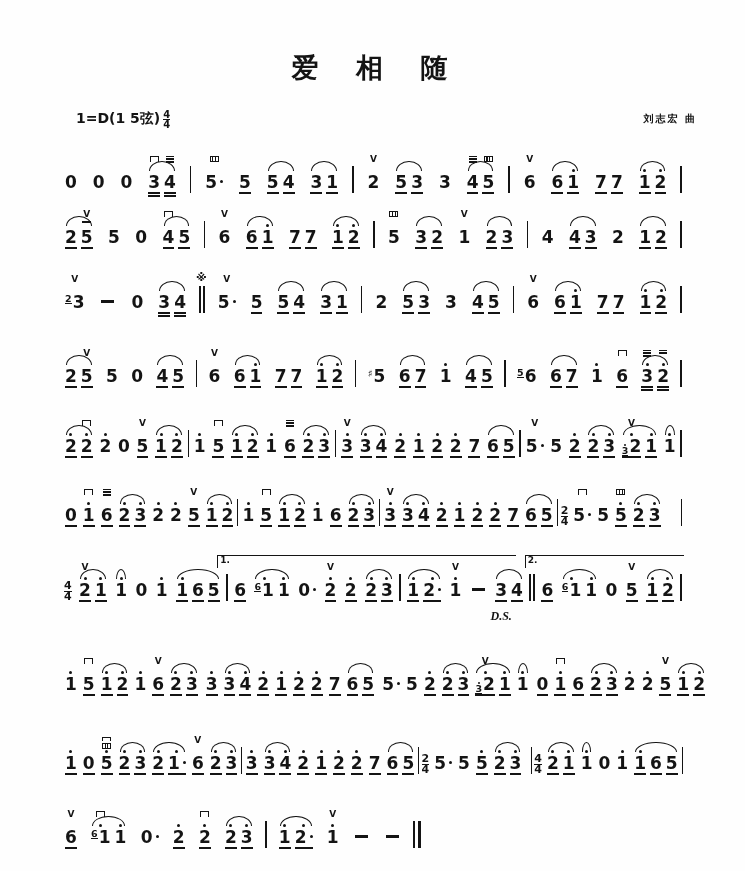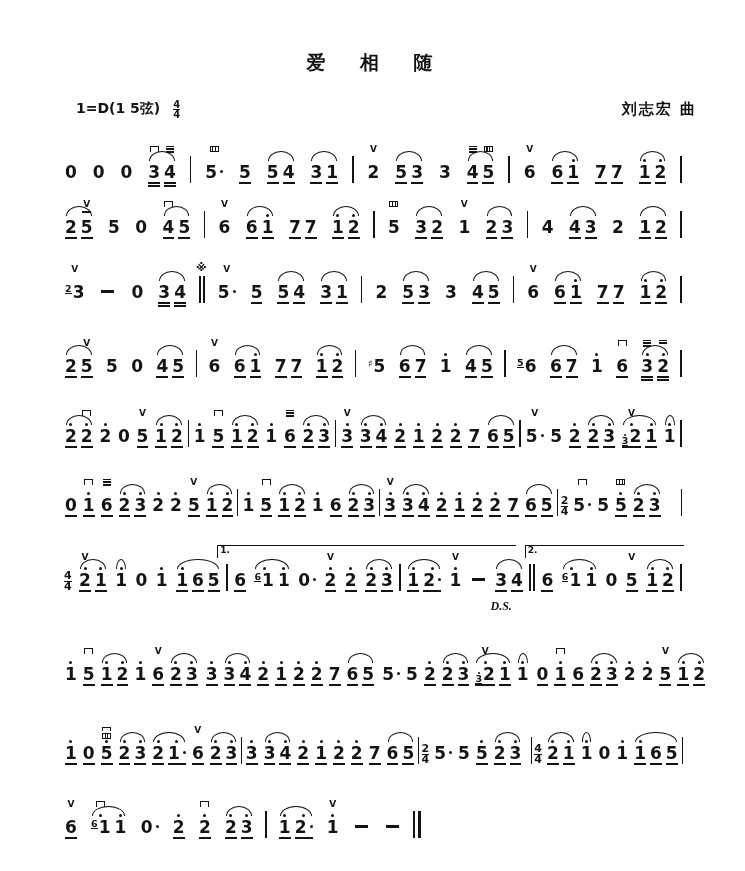--- a/index.html
+++ b/index.html
@@ -1,23 +1,23 @@
 <!DOCTYPE html>
 <html><head>
 <meta charset="utf-8">
 <style>
   html,body{margin:0;padding:0}
   body{width:745px;height:871px;background:#fefefe;color:#141414;
        font-family:"DejaVu Sans",sans-serif;overflow:hidden;position:relative}
-  .title{text-align:center;margin-top:50px;font-size:19px;font-weight:bold;
+  .title{text-align:center;margin-top:50px;font-size:27px;font-weight:bold;
          letter-spacing:6px;word-spacing:16px}
   .meta{display:flex;justify-content:space-between;align-items:center;
         padding:0 48px 0 76px;margin-top:22px;height:22px}
-  .key{font-weight:bold;font-size:14px;display:flex;align-items:center;gap:11px}
-  .composer{font-weight:bold;font-size:15px;letter-spacing:2px}
+  .key{font-weight:bold;font-size:14px;display:flex;align-items:center;gap:1px}
+  .composer{font-weight:bold;font-size:10px;letter-spacing:2px}
   .score{padding:0 62px;margin-top:24px}
   .line{display:flex;align-items:flex-end;justify-content:space-between;
         position:relative;height:45px}
   .line + .line{margin-top:24px}
   .score .line:nth-child(2){margin-top:10px}
   .score .line:nth-child(3){margin-top:20px}
   .score .line:nth-child(4){margin-top:29px}
   .score .line:nth-child(5){margin-top:25px}
   .score .line:nth-child(7){margin-top:30px}
   .score .line:nth-child(8){margin-top:49px}

